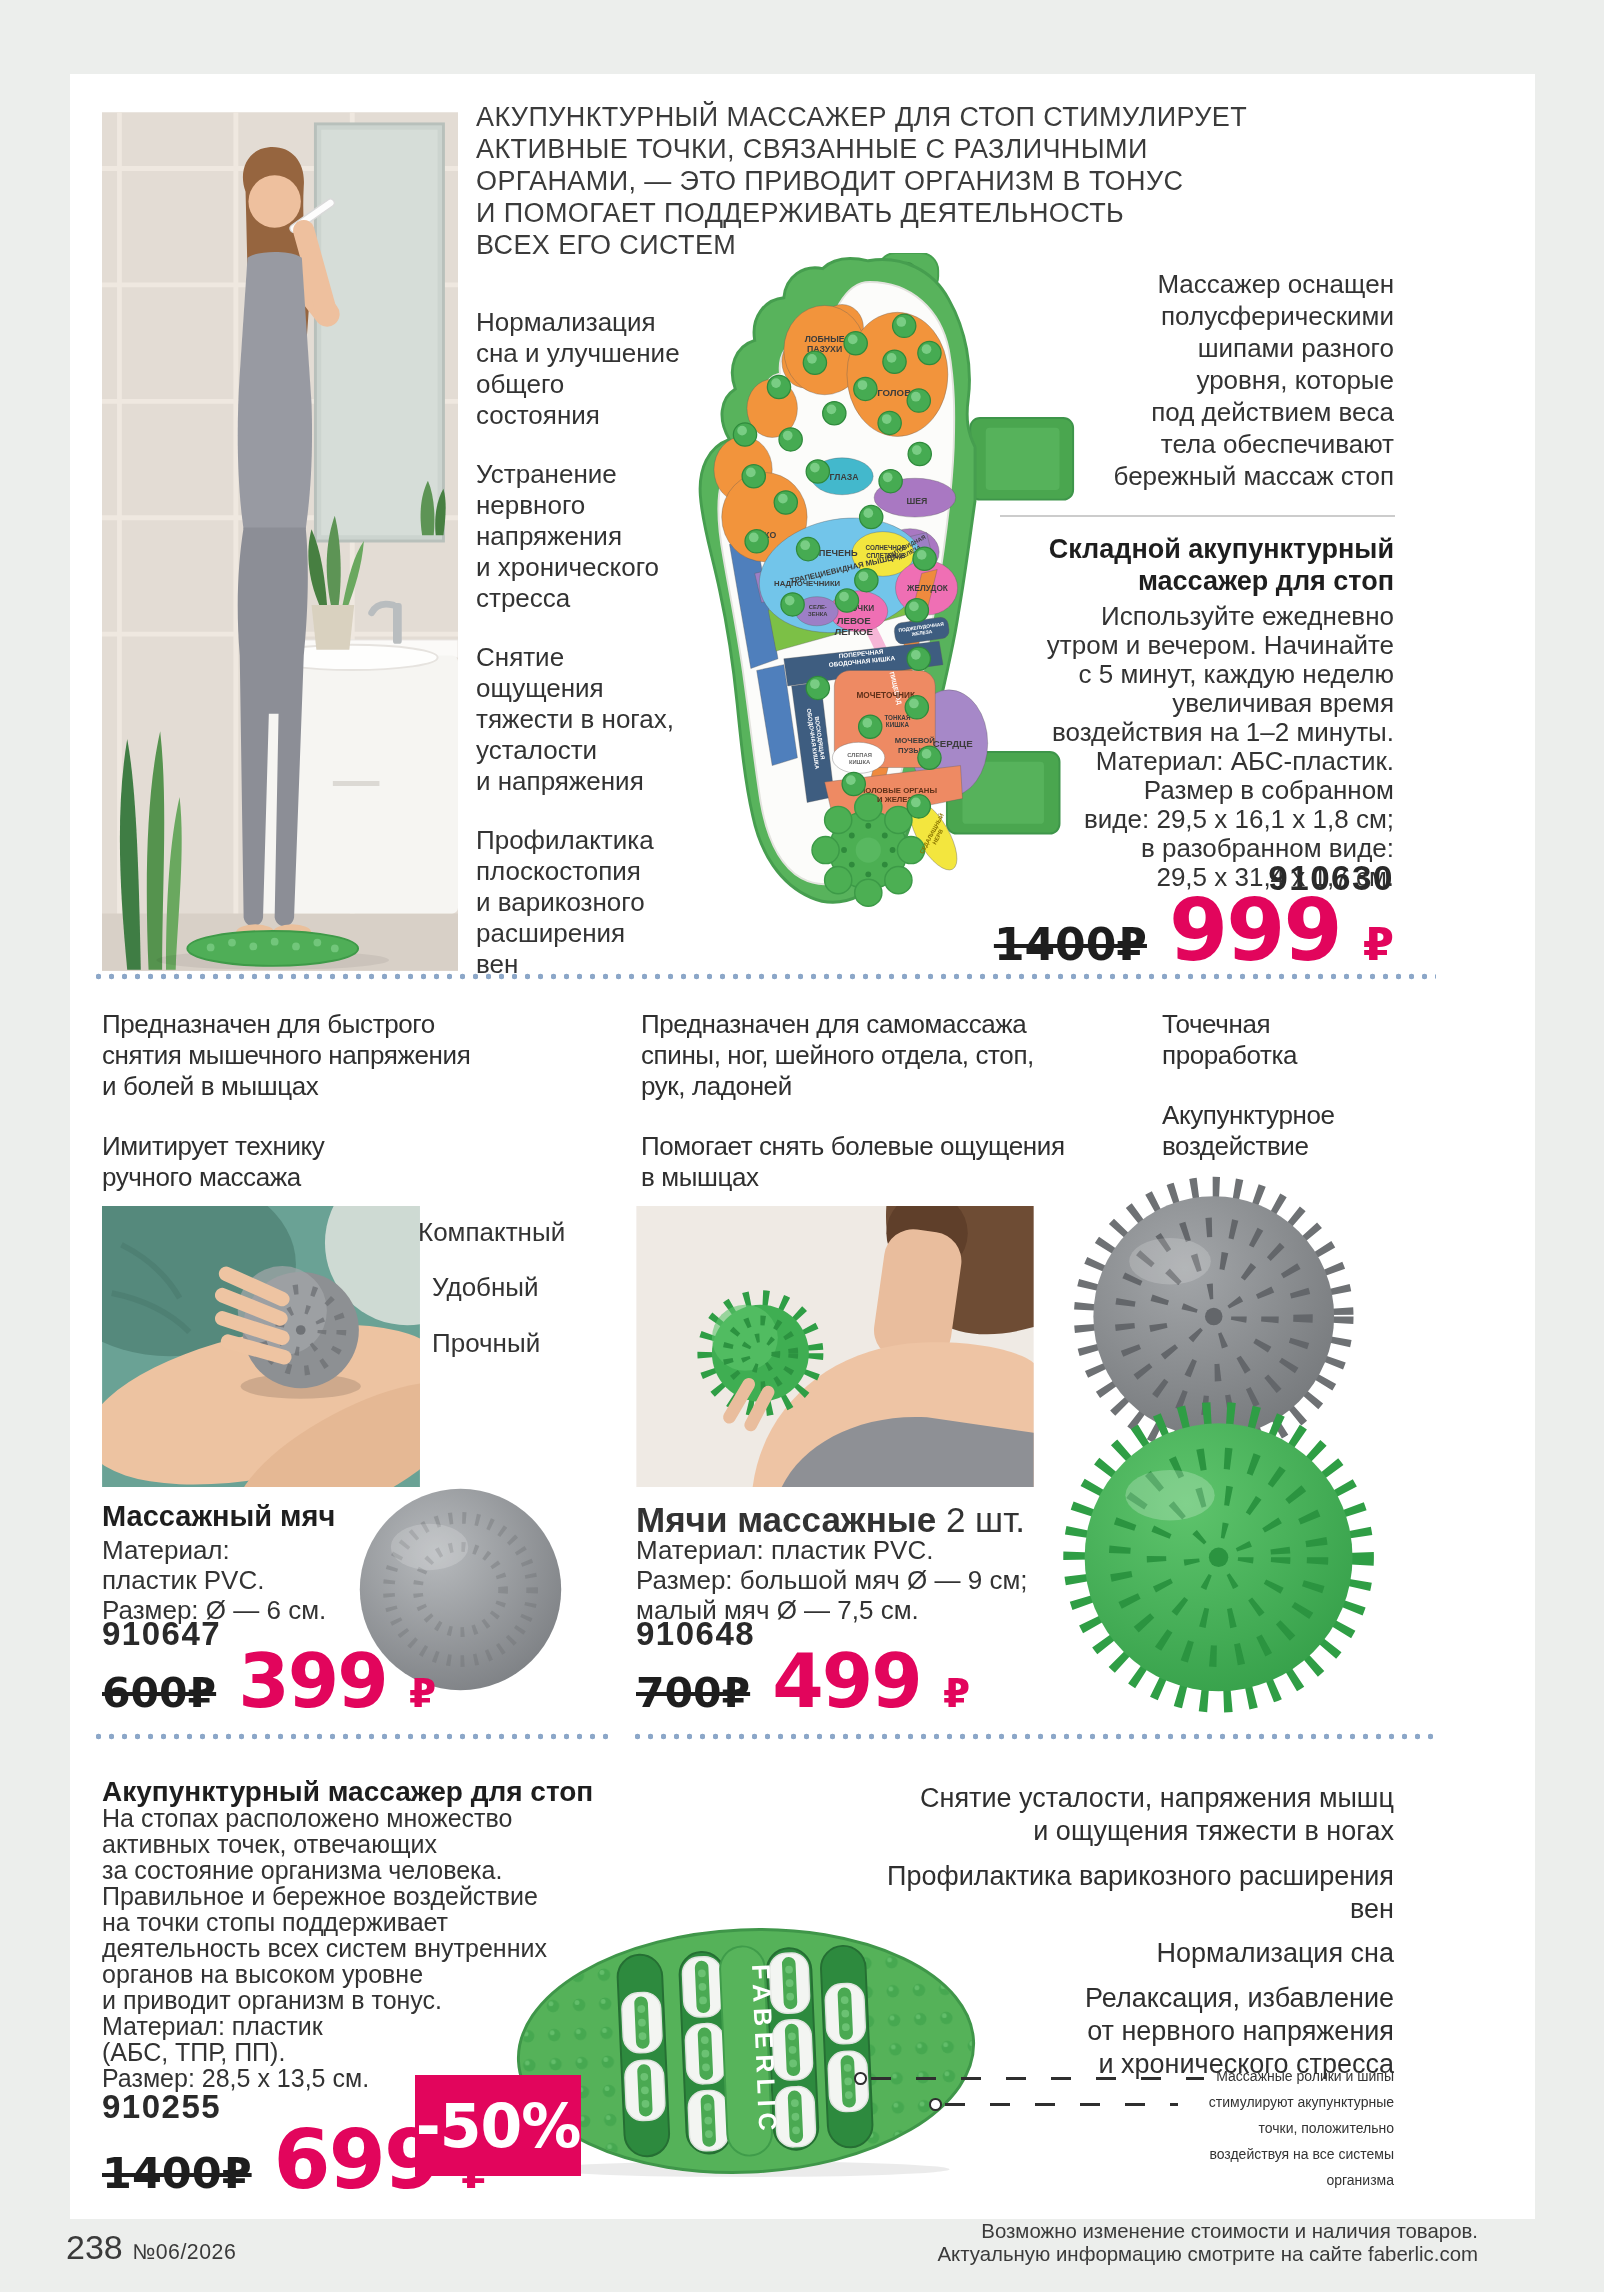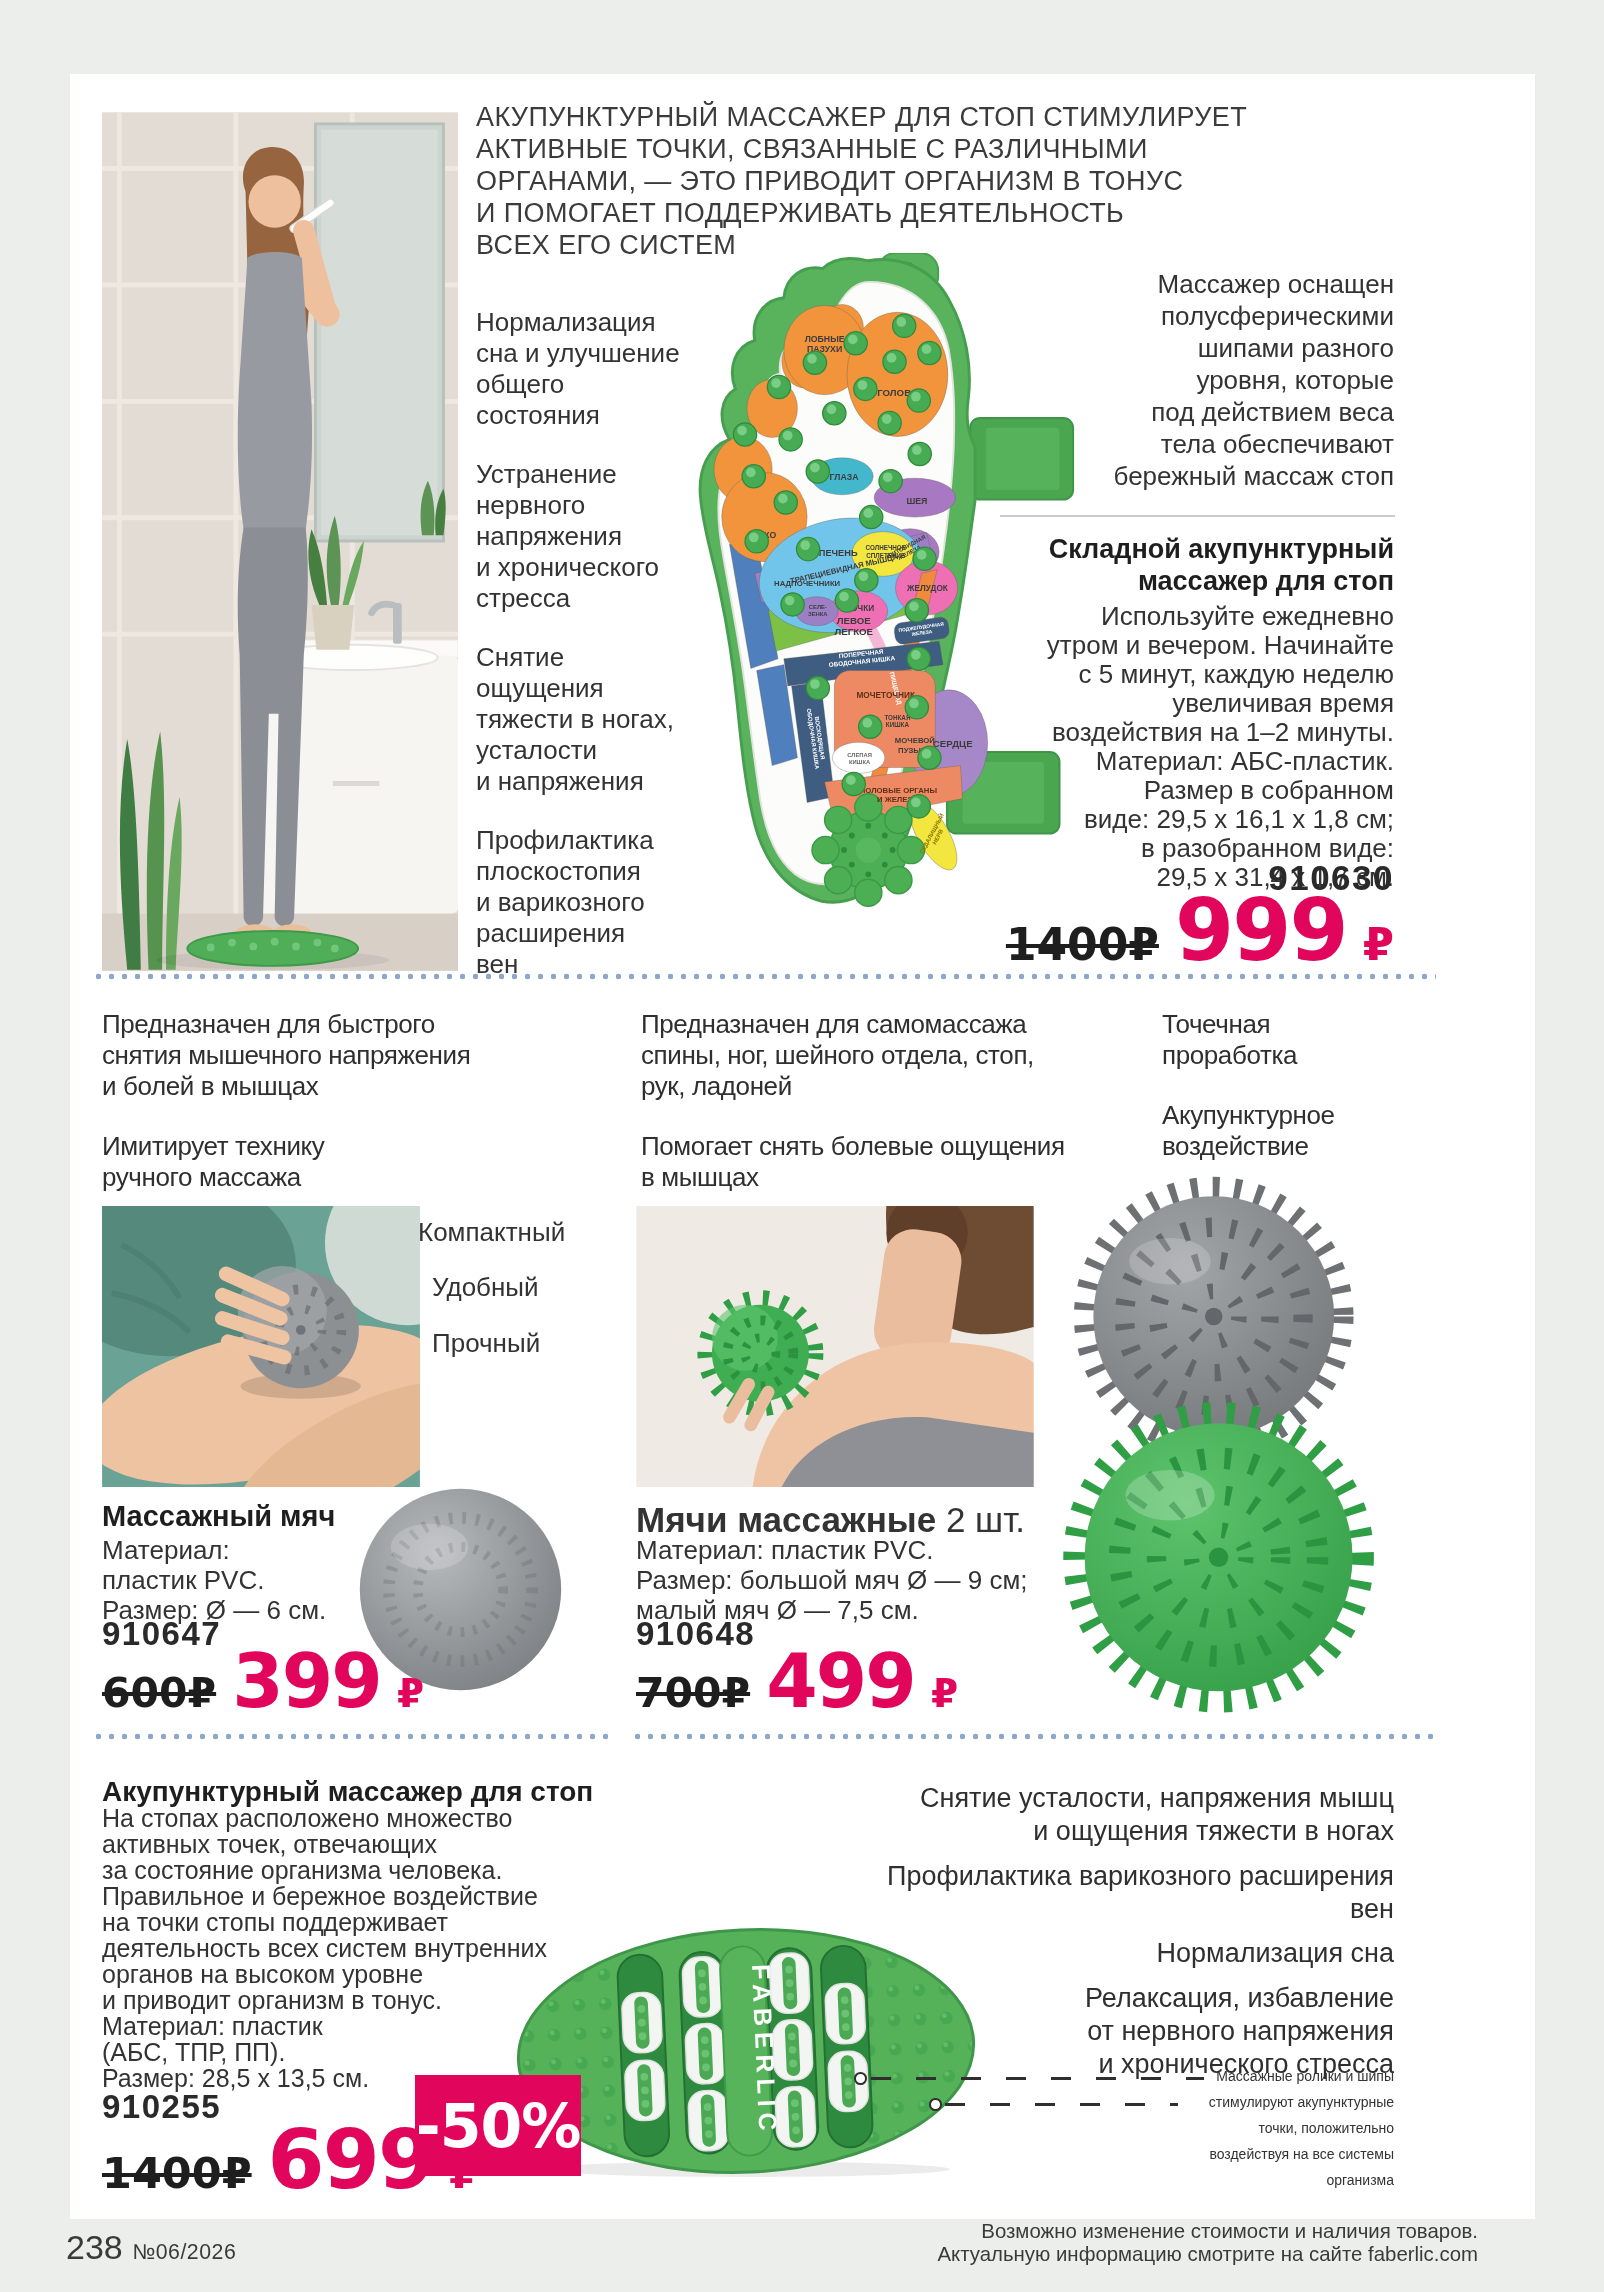--- a/index.html
+++ b/index.html
@@ -11,21 +11,21 @@
   .card{position:absolute;left:70px;top:74px;width:1465px;height:2145px;background:#ffffff;}
   
   .headline{left:475px;top:101px;width:932px;font-size:27px;line-height:32px;letter-spacing:0.4px;color:#3b3b3b;}
   .benefits{left:475px;top:307px;width:223px;font-size:26px;line-height:31px;color:#333;}
   .benefit{margin-bottom:28px;}
   .note{right:211px;top:268px;width:427px;font-size:26px;line-height:32px;}
   .ptitle{right:211px;top:533px;width:427px;font-size:27px;line-height:32px;color:#1e1e1e;}
   .pdesc{right:211px;top:602px;width:446px;font-size:26px;line-height:29px;}
   .sku{font-weight:600;letter-spacing:1.5px;color:#2a2a2a;}
   .sku1{right:211px;top:858px;font-size:35px;}
-  .prow{display:flex;align-items:baseline;gap:16px;font-family:"DejaVu Sans","Liberation Sans",sans-serif;}
+  .prow{display:flex;align-items:baseline;gap:22px;font-family:"DejaVu Sans","Liberation Sans",sans-serif;}
   .prow.r2{justify-content:flex-end;}
   .old{text-decoration:line-through;text-decoration-thickness:3.9px;font-weight:600;color:#1e1e1e;}
   .new{color:#e2055c;font-weight:800;letter-spacing:-1.9px;}
   .cur{color:#e2055c;font-weight:700;}
   .dots{height:6.8px;background-image:radial-gradient(circle,#8ca7c8 2.6px,rgba(0,0,0,0) 3px);background-size:13px 6.8px;background-position:0 50%;}
   
   .midcol{top:1009px;font-size:26px;line-height:31px;letter-spacing:-0.4px;color:#2f2f2f;}
   .midcol .p{margin-bottom:29px;}
   .mc1{left:102px;width:543px;}
   .mc2{left:640px;width:524px;}

